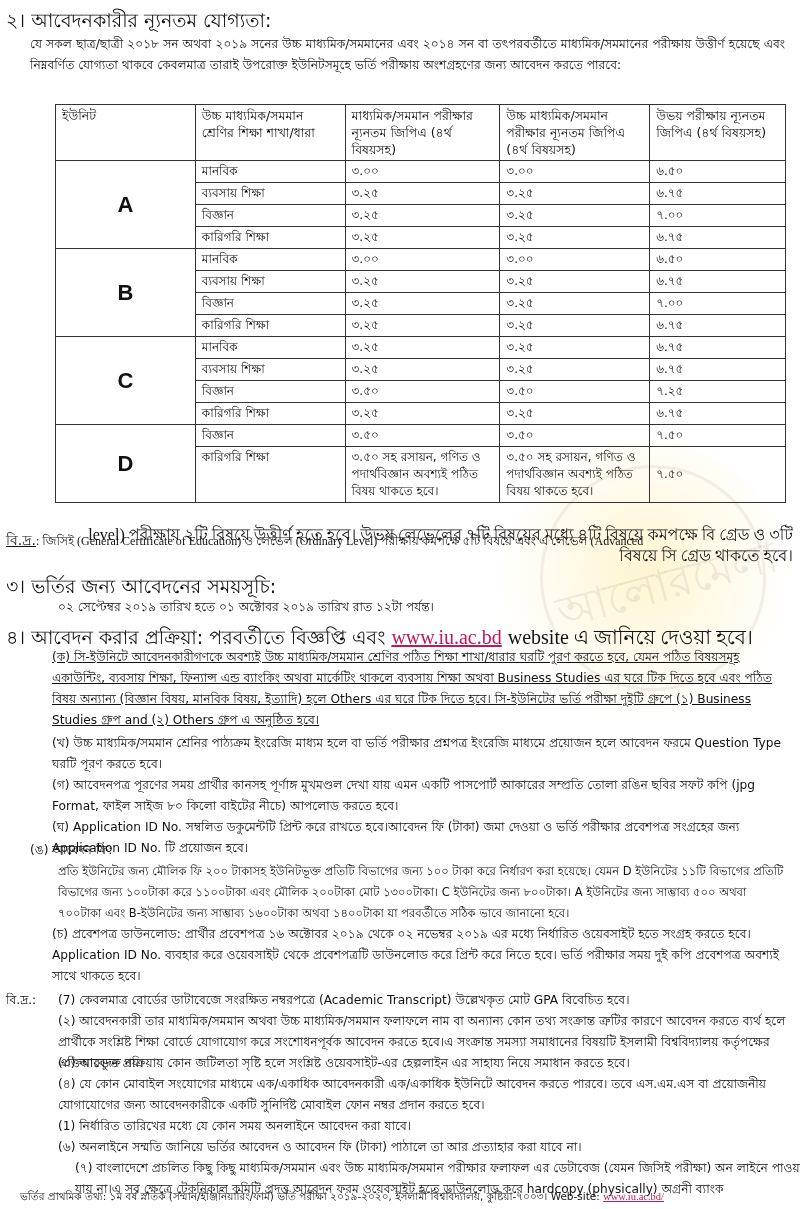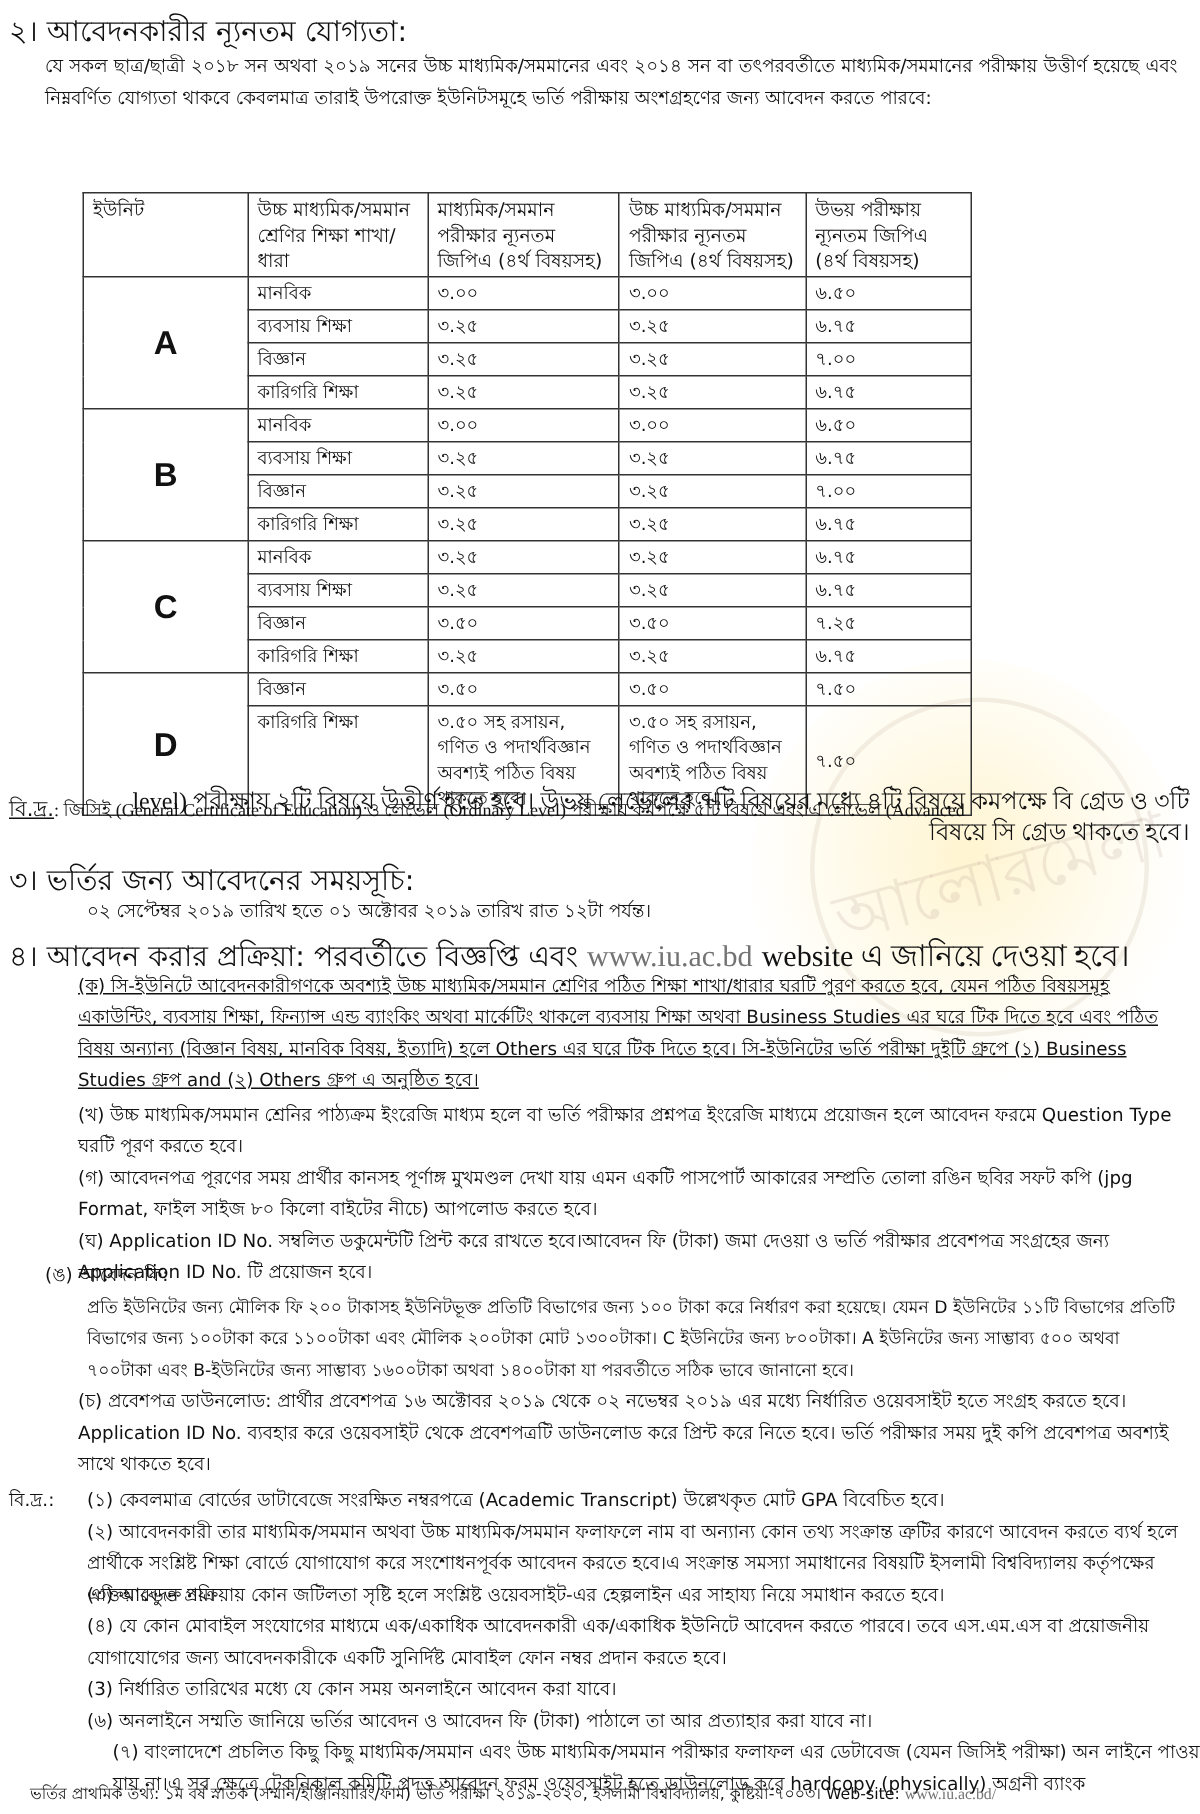--- a/index.html
+++ b/index.html
@@ -24,25 +24,25 @@
     font-size: 44px; color: rgba(170,150,140,0.18); transform: rotate(-15deg);
     pointer-events: none;
   }
   .sec-title {
     position: absolute; left: 6px; font-size: 19px; color: #111; white-space: nowrap;
   }
   .para {
     position: absolute; font-size: 12.2px; line-height: 21px; color: #111;
   }
   .serif { font-family: "Liberation Serif", "DejaVu Serif", serif; text-align: right; }
-  .link { color: #737373; }
+  .link { color: #be185d; text-decoration: underline; }
   .u { text-decoration: underline; }
 
   table.gpa {
-    position: absolute; left: 55px; top: 128px; width: 593px;
+    position: absolute; left: 55px; top: 104px; width: 731px;
     border-collapse: collapse; font-size: 12px;
   }
   table.gpa td, table.gpa th {
     border: 1.5px solid #333; padding: 2px 6px; vertical-align: top; text-align: left;
     font-weight: normal; line-height: 17px;
   }
   table.gpa th { height: 51px; font-size: 12.5px; }
   table.gpa td { height: 17px; }
   table.gpa td.unit {
     text-align: center; vertical-align: middle; font-weight: bold; font-size: 22px;
@@ -191,24 +191,24 @@
 
 <div class="para u" style="left:30px; top:647px; width:760px; text-indent:0; padding-left:22px; box-sizing:border-box;">(ক) সি-ইউনিটে আবেদনকারীগণকে অবশ্যই উচ্চ মাধ্যমিক/সমমান শ্রেণির পঠিত শিক্ষা শাখা/ধারার ঘরটি পুরণ করতে হবে, যেমন পঠিত বিষয়সমূহ একাউন্টিং, ব্যবসায় শিক্ষা, ফিন্যান্স এন্ড ব্যাংকিং অথবা মার্কেটিং থাকলে ব্যবসায় শিক্ষা অথবা Business Studies এর ঘরে টিক দিতে হবে এবং পঠিত বিষয় অন্যান্য (বিজ্ঞান বিষয়, মানবিক বিষয়, ইত্যাদি) হলে Others এর ঘরে টিক দিতে হবে। সি-ইউনিটের ভর্তি পরীক্ষা দুইটি গ্রুপে (১) Business Studies গ্রুপ and  (২) Others গ্রুপ এ অনুষ্ঠিত হবে।</div>
 <div class="para" style="left:30px; top:733px; width:760px; padding-left:22px; box-sizing:border-box;">(খ) উচ্চ মাধ্যমিক/সমমান শ্রেনির পাঠ্যক্রম ইংরেজি মাধ্যম হলে বা ভর্তি পরীক্ষার প্রশ্নপত্র ইংরেজি মাধ্যমে প্রয়োজন হলে আবেদন ফরমে Question Type ঘরটি পূরণ করতে হবে।</div>
 <div class="para" style="left:30px; top:775px; width:760px; padding-left:22px; box-sizing:border-box;">(গ) আবেদনপত্র পূরণের সময় প্রার্থীর কানসহ পূর্ণাঙ্গ মুখমণ্ডল দেখা যায় এমন একটি পাসপোর্ট আকারের সম্প্রতি তোলা রঙিন ছবির সফট কপি (jpg Format, ফাইল সাইজ ৮০ কিলো বাইটের নীচে) আপলোড করতে হবে।</div>
 <div class="para" style="left:30px; top:817px; width:760px; padding-left:22px; box-sizing:border-box;">(ঘ) Application ID No. সম্বলিত ডকুমেন্টটি প্রিন্ট করে রাখতে হবে।আবেদন ফি (টাকা) জমা দেওয়া ও ভর্তি পরীক্ষার প্রবেশপত্র সংগ্রহের জন্য Application ID No. টি প্রয়োজন হবে।</div>
 <div class="para" style="left:30px; top:840px; width:740px;">(ঙ) আবেদন ফি:</div>
 <div class="para" style="left:58px; top:861px; width:732px; font-size:11.5px; padding-left:0;">প্রতি ইউনিটের জন্য মৌলিক ফি ২০০ টাকাসহ ইউনিটভূক্ত প্রতিটি বিভাগের জন্য ১০০ টাকা করে নির্ধারণ করা হয়েছে। যেমন D ইউনিটের ১১টি বিভাগের প্রতিটি বিভাগের জন্য ১০০টাকা করে ১১০০টাকা এবং মৌলিক ২০০টাকা মোট ১৩০০টাকা। C ইউনিটের জন্য ৮০০টাকা।  A ইউনিটের জন্য সাম্ভাব্য ৫০০ অথবা ৭০০টাকা এবং B-ইউনিটের  জন্য সাম্ভাব্য ১৬০০টাকা অথবা ১৪০০টাকা যা পরবর্তীতে সঠিক ভাবে জানানো হবে।</div>
 <div class="para" style="left:30px; top:924px; width:760px; padding-left:22px; box-sizing:border-box;">(চ) প্রবেশপত্র ডাউনলোড: প্রার্থীর প্রবেশপত্র ১৬ অক্টোবর ২০১৯ থেকে ০২ নভেম্বর ২০১৯ এর মধ্যে নির্ধারিত ওয়েবসাইট হতে সংগ্রহ করতে হবে। Application ID No. ব্যবহার করে ওয়েবসাইট থেকে প্রবেশপত্রটি ডাউনলোড করে প্রিন্ট করে নিতে হবে। ভর্তি পরীক্ষার সময় দুই কপি প্রবেশপত্র অবশ্যই সাথে থাকতে হবে।</div>
 
 <div class="para" style="left:6px; top:990px; width:60px;">বি.দ্র.:</div>
-<div class="para" style="left:58px; top:990px; width:735px;">(১) কেবলমাত্র বোর্ডের ডাটাবেজে সংরক্ষিত নম্বরপত্রে (Academic Transcript) উল্লেখকৃত মোট GPA বিবেচিত হবে।</div>
+<div class="para" style="left:58px; top:990px; width:735px;">(7) কেবলমাত্র বোর্ডের ডাটাবেজে সংরক্ষিত নম্বরপত্রে (Academic Transcript) উল্লেখকৃত মোট GPA বিবেচিত হবে।</div>
 <div class="para" style="left:58px; top:1011px; width:735px;">(২) আবেদনকারী তার মাধ্যমিক/সমমান অথবা উচ্চ মাধ্যমিক/সমমান ফলাফলে নাম বা অন্যান্য কোন তথ্য সংক্রান্ত ত্রুটির কারণে আবেদন করতে ব্যর্থ হলে প্রার্থীকে সংশ্লিষ্ট শিক্ষা বোর্ডে যোগাযোগ করে সংশোধনপূর্বক আবেদন করতে হবে।এ সংক্রান্ত সমস্যা সমাধানের বিষয়টি ইসলামী বিশ্ববিদ্যালয় কর্তৃপক্ষের এক্তিয়ারভুক্ত নয়।</div>
 <div class="para" style="left:58px; top:1053px; width:735px;">(৩) আবেদন প্রক্রিয়ায় কোন জটিলতা সৃষ্টি হলে সংশ্লিষ্ট ওয়েবসাইট-এর হেল্পলাইন এর সাহায্য নিয়ে সমাধান করতে হবে।</div>
 <div class="para" style="left:58px; top:1074px; width:735px;">(৪) যে কোন মোবাইল সংযোগের মাধ্যমে এক/একাধিক আবেদনকারী এক/একাধিক ইউনিটে আবেদন করতে পারবে।  তবে এস.এম.এস বা প্রয়োজনীয় যোগাযোগের জন্য আবেদনকারীকে একটি সুনির্দিষ্ট মোবাইল ফোন নম্বর প্রদান করতে হবে।</div>
-<div class="para" style="left:58px; top:1116px; width:735px;">(3) নির্ধারিত তারিখের মধ্যে যে কোন সময় অনলাইনে আবেদন করা যাবে।</div>
+<div class="para" style="left:58px; top:1116px; width:735px;">(1) নির্ধারিত তারিখের মধ্যে যে কোন সময় অনলাইনে আবেদন করা যাবে।</div>
 <div class="para" style="left:58px; top:1137px; width:735px;">(৬) অনলাইনে সম্মতি জানিয়ে ভর্তির আবেদন ও আবেদন ফি (টাকা) পাঠালে তা আর প্রত্যাহার করা যাবে না।</div>
 <div class="para" style="left:58px; top:1158px; width:735px; height:42px; overflow:hidden;margin-left:17px;">(৭) বাংলাদেশে প্রচলিত কিছু কিছু মাধ্যমিক/সমমান এবং উচ্চ মাধ্যমিক/সমমান পরীক্ষার ফলাফল এর ডেটাবেজ (যেমন জিসিই পরীক্ষা) অন লাইনে পাওয়া যায় না।এ সব ক্ষেত্রে টেকনিকাল কমিটি প্রদত্ত আবেদন ফরম ওয়েবসাইট হতে ডাউনলোড করে hardcopy (physically) অগ্রনী ব্যাংক</div>
 
 <div class="para" style="left:20px; top:1186px; width:770px; font-size:10.5px;">
   <span>ভর্তির প্রাথমিক তথ্য: ১ম বর্ষ স্নাতক (সম্মান/ইঞ্জিনিয়ারিং/ফার্ম) ভর্তি পরীক্ষা ২০১৯-২০২০, ইসলামী বিশ্ববিদ্যালয়, কুষ্টিয়া-৭০০৩। Web-site:</span>
   <a class="link serif">www.iu.ac.bd/</a>
 </div>
 
 </body></html>

